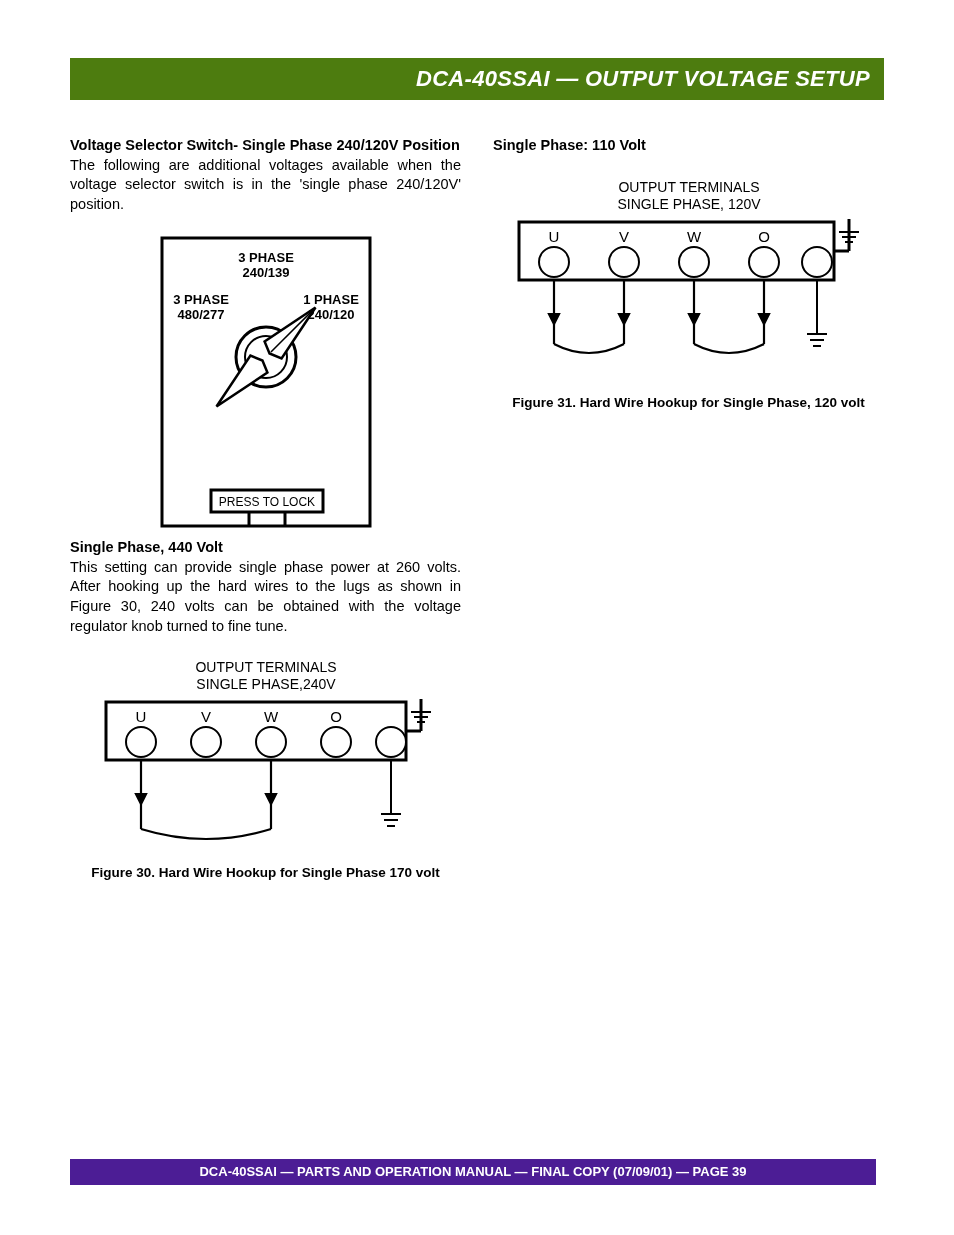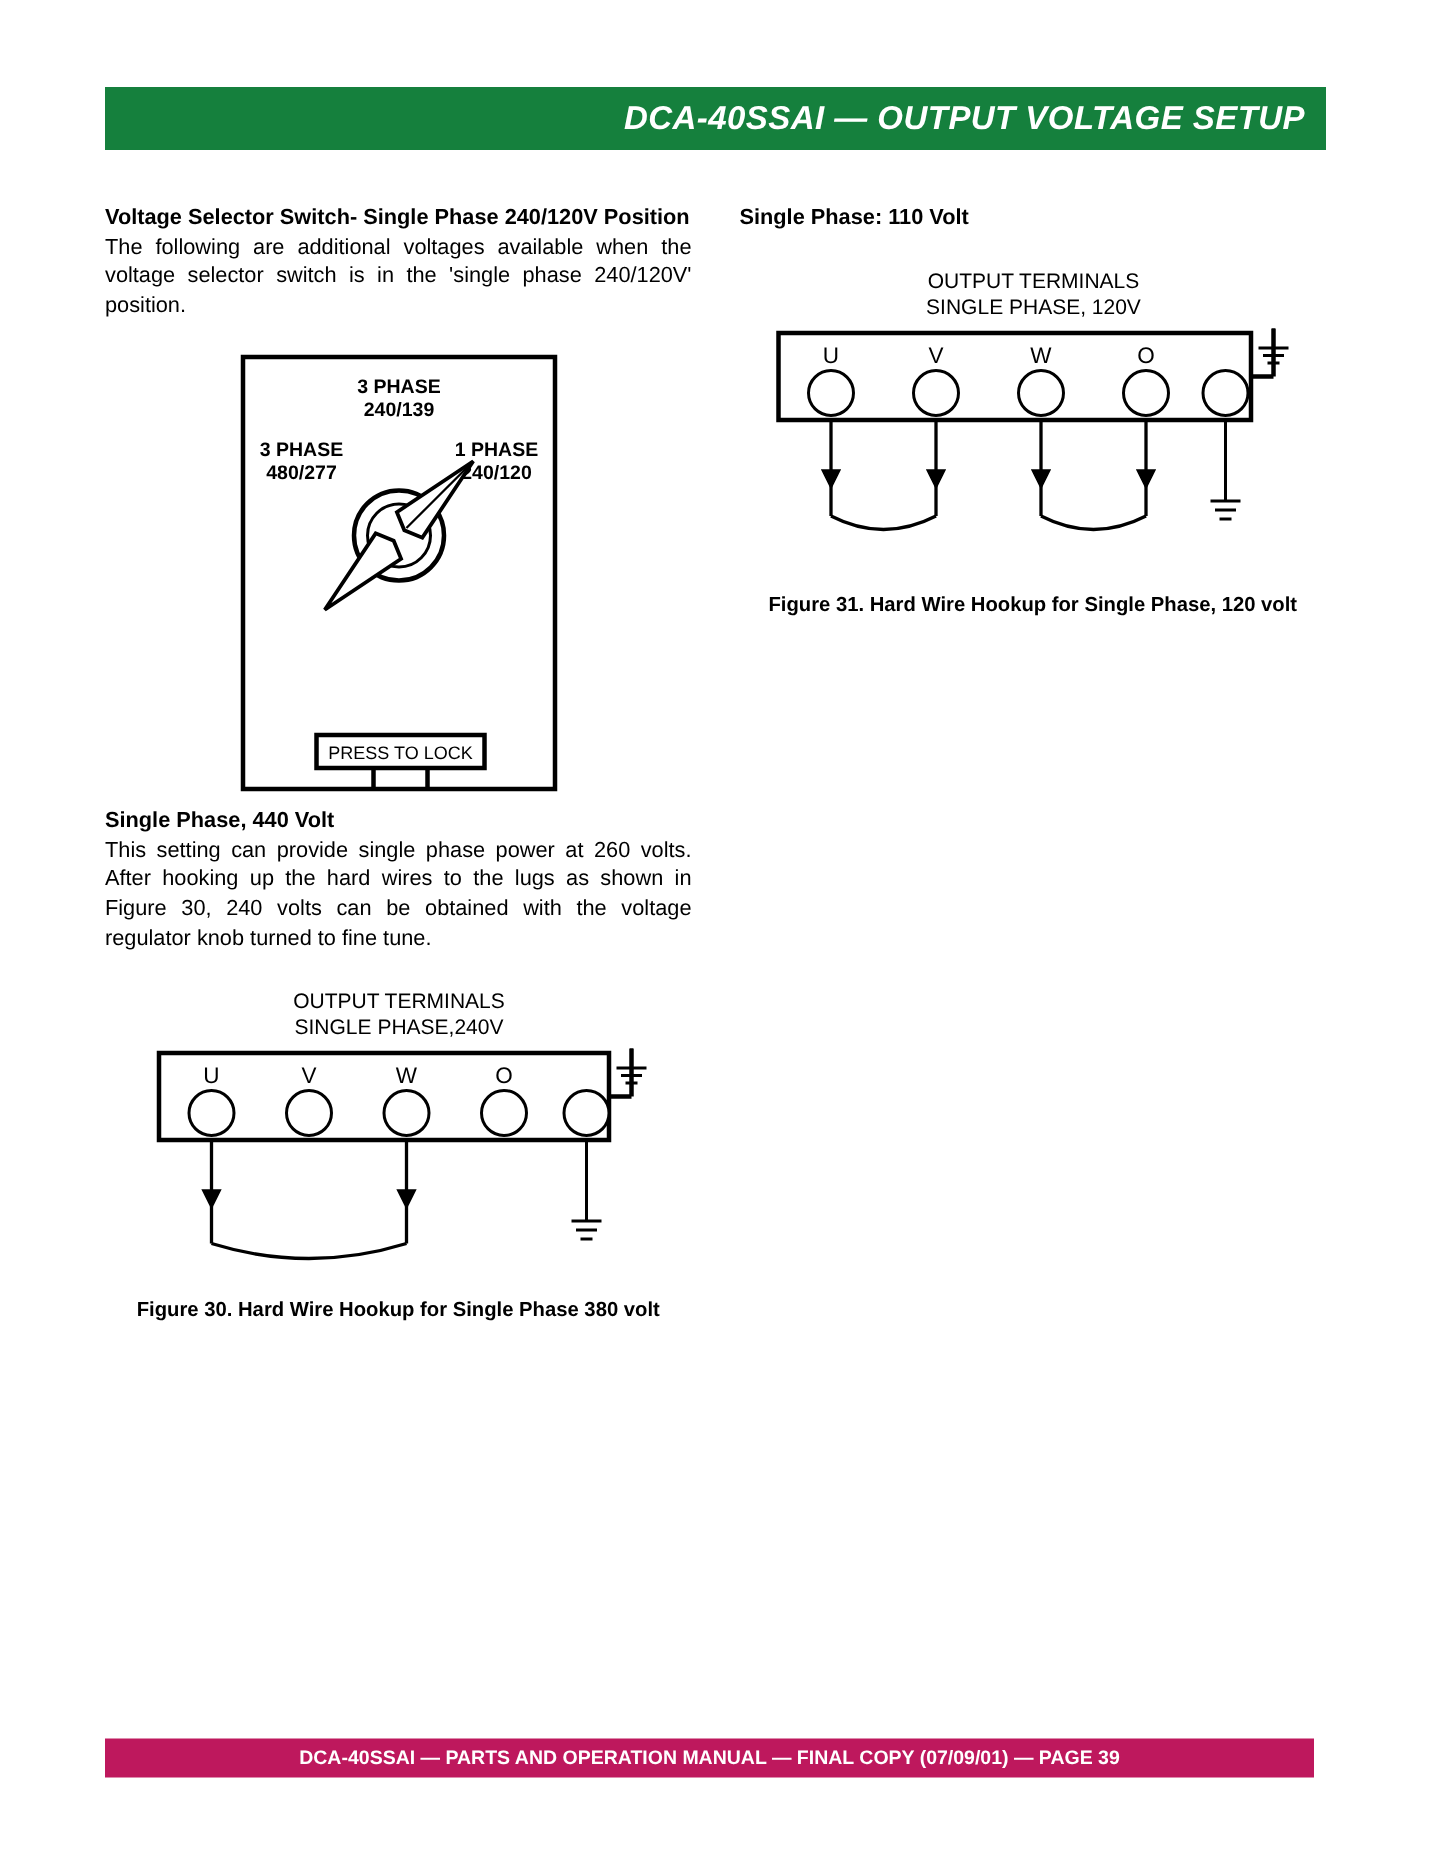--- a/index.html
+++ b/index.html
@@ -12,21 +12,21 @@
   }
   .page {
     width: 954px;
     min-height: 1235px;
     margin: 0 auto;
     box-sizing: border-box;
     padding: 58px 70px 40px 70px;
     position: relative;
   }
   .header-bar {
-    background: #15803d;
+    background: #4d7c0f;
     color: #fff;
     height: 42px;
     display: flex;
     align-items: center;
     justify-content: flex-end;
     padding-right: 14px;
     font-weight: bold;
     font-size: 22px;
     font-style: italic;
     letter-spacing: 0.3px;
@@ -55,21 +55,21 @@
   .figure-caption {
     font-weight: bold;
     font-size: 13.5px;
     text-align: center;
     margin: 10px 0 28px 0;
   }
   svg { display: block; margin: 0 auto; }
   .footer-bar {
     position: absolute;
     left: 70px; right: 78px; bottom: 50px;
-    background: #be185d;
+    background: #4c1d95;
     color: #fff;
     text-align: center;
     font-weight: bold;
     font-size: 13px;
     padding: 4px 0;
   }
 </style>
 </head>
 <body>
 
@@ -157,21 +157,21 @@
           </g>
 
           <g stroke="#000" stroke-width="2">
             <line x1="305" y1="106" x2="305" y2="160"></line>
             <line x1="295" y1="160" x2="315" y2="160"></line>
             <line x1="298" y1="166" x2="312" y2="166"></line>
             <line x1="301" y1="172" x2="309" y2="172"></line>
           </g>
         </svg>
       </div>
-      <div class="figure-caption">Figure 30.  Hard Wire Hookup for Single Phase 380 volt</div>
+      <div class="figure-caption">Figure 30.  Hard Wire Hookup for Single Phase 170 volt</div>
     </div>
 
     <div class="col">
       <p class="para">
         <span class="section-title">Single Phase: 110 Volt</span><br>
       </p>
 
       <div class="figure-wrap">
         <svg width="380" height="210" viewBox="0 0 380 210">
           <text x="190" y="18" text-anchor="middle" font-family="Arial" font-size="14"><tspan>OUTPUT TERMINALS</tspan></text>

